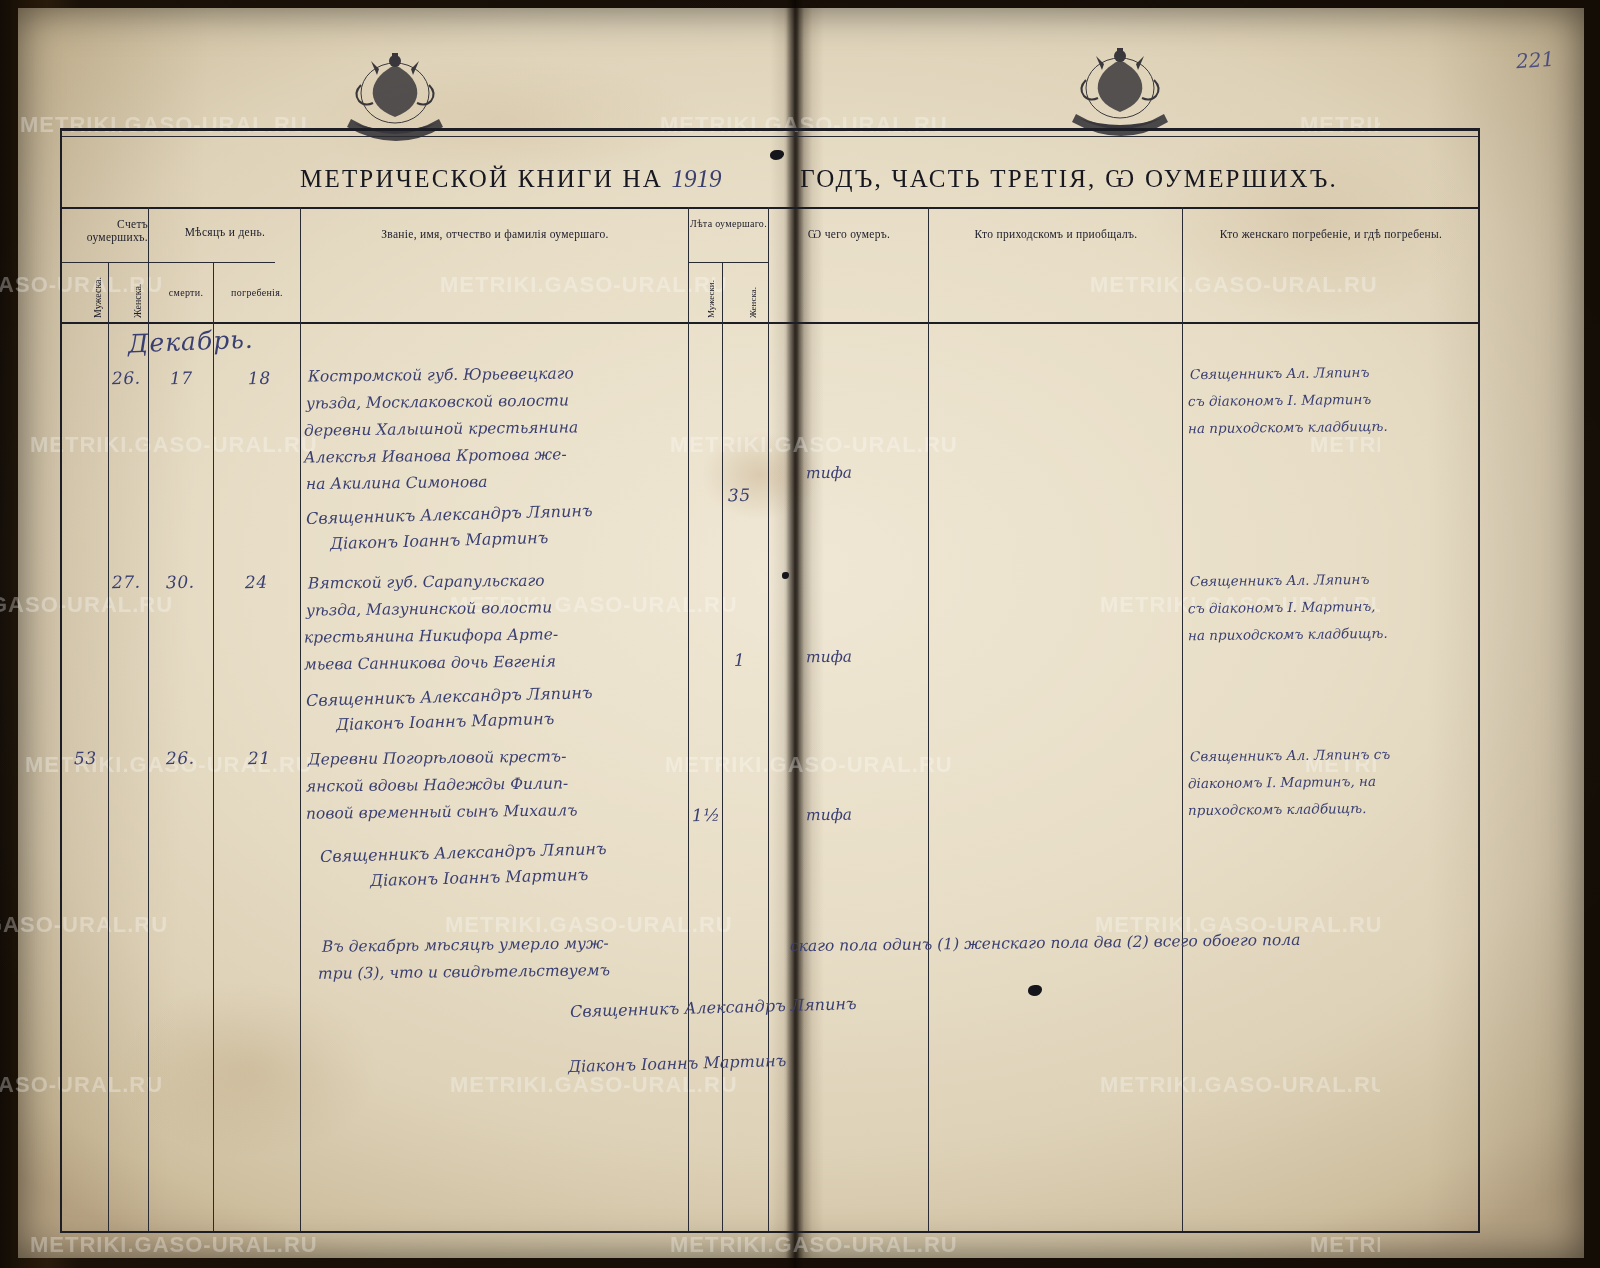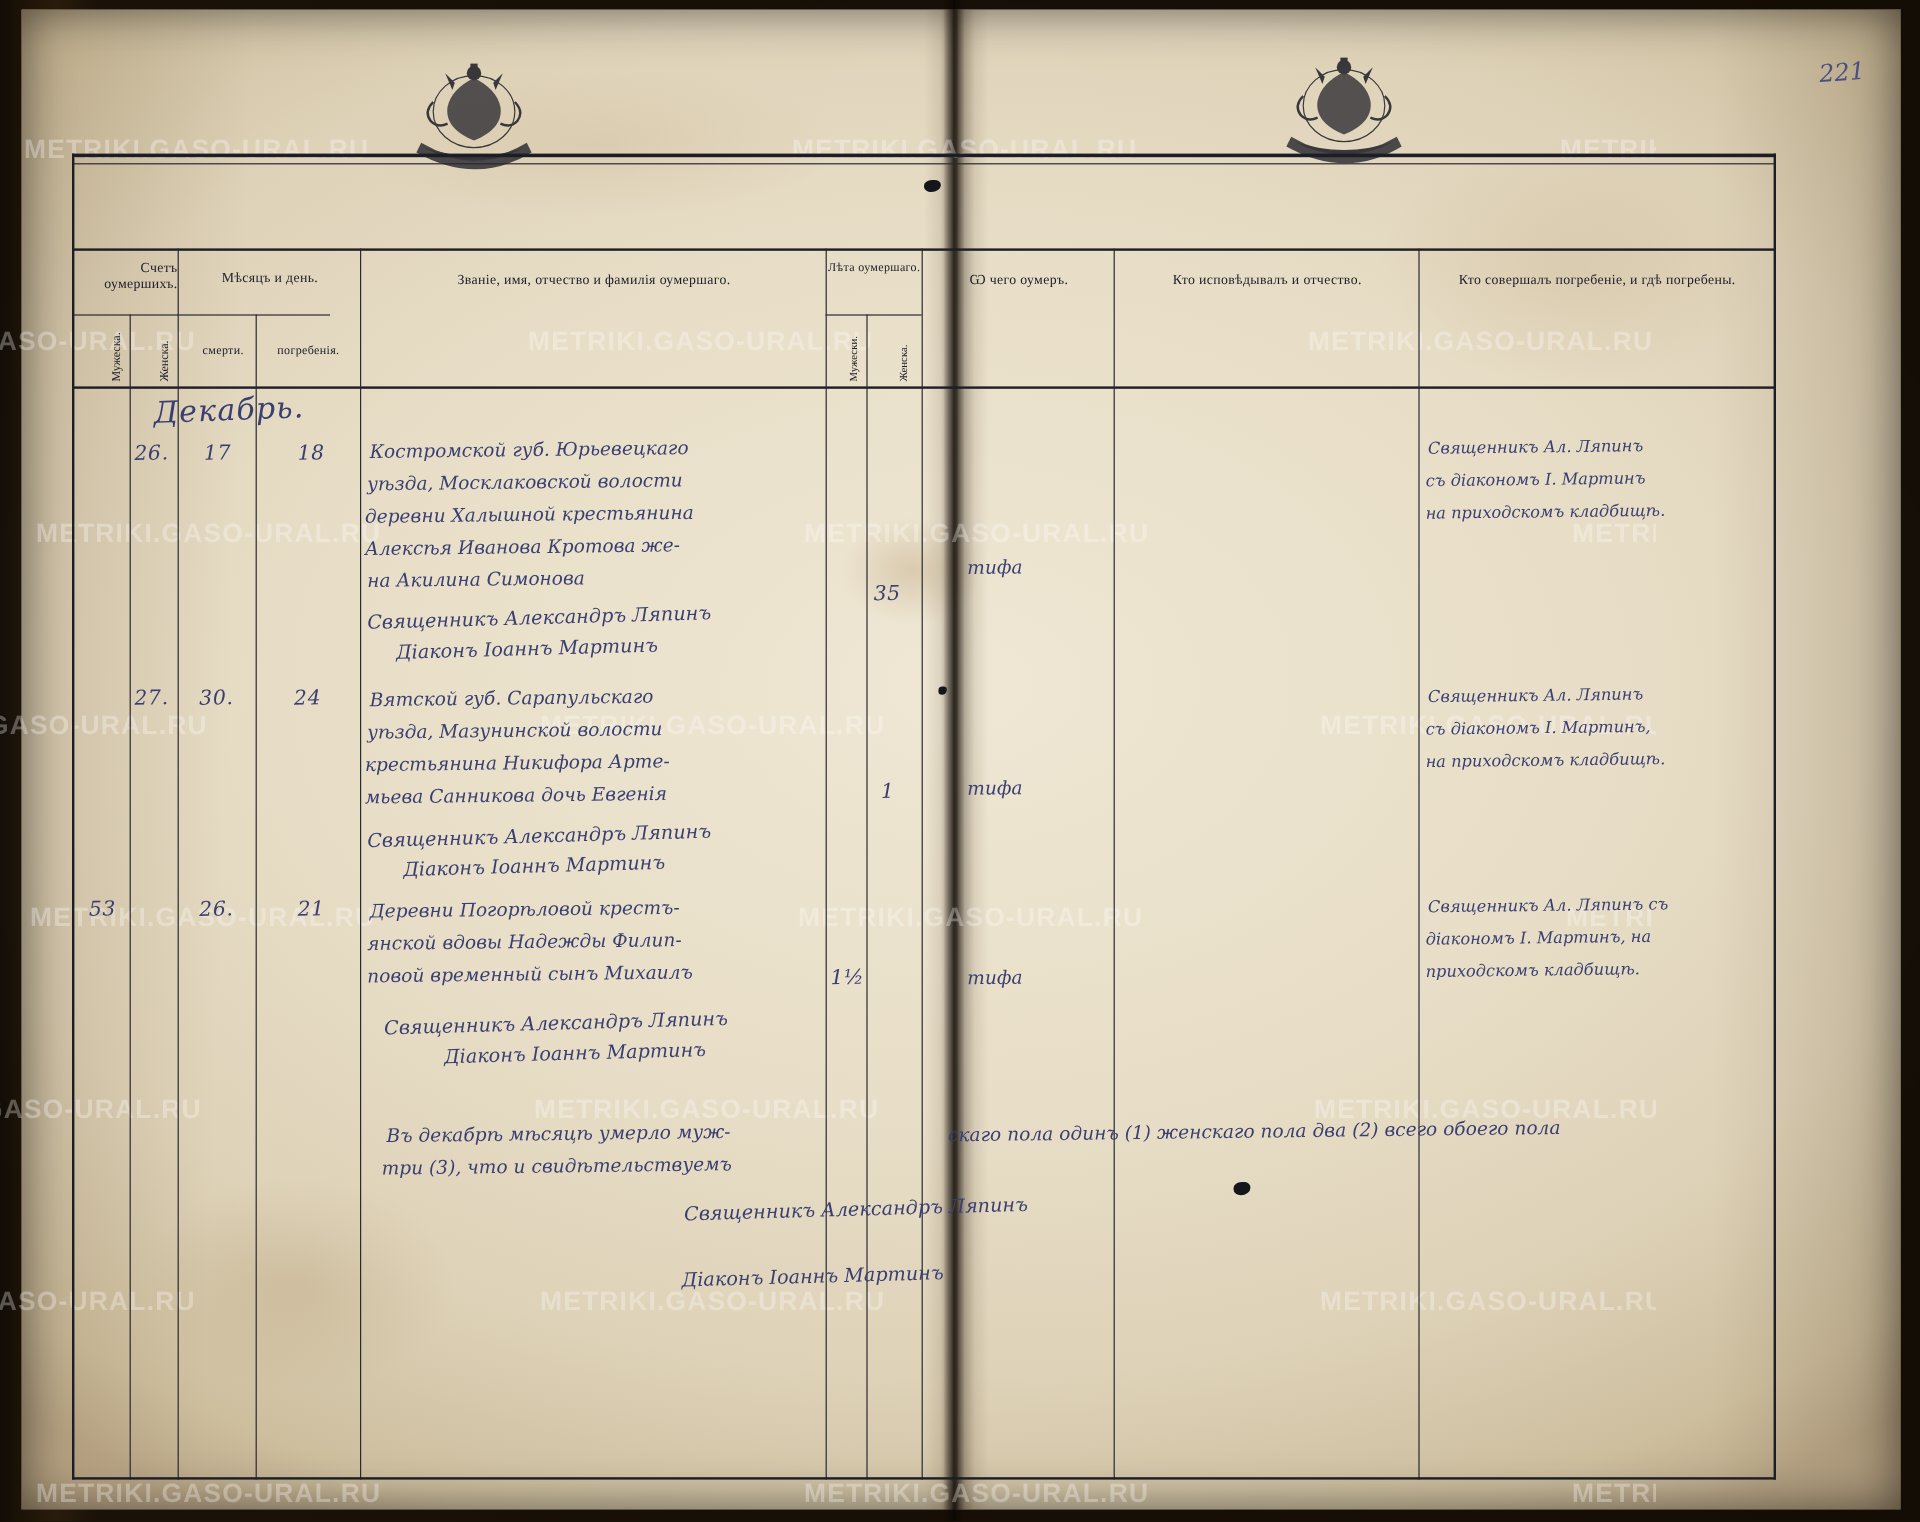--- a/index.html
+++ b/index.html
@@ -175,20 +175,26 @@
         <path d="M94 40 q8 8 2 16 q-6 6 -14 2" fill="none" stroke="#1d1d26" stroke-width="2"></path>
         <path d="M18 78 q42 22 84 0 q-42 14 -84 0 z"></path>
         <path d="M16 74 q44 26 88 0 l4 8 q-46 28 -96 0 z" opacity=".9"></path>
       </g>
     </svg>
   </div>
 
   <div class="ln h thick" style="left:60px;top:128px;width:1420px;height:3px;"></div>
   <div class="ln h" style="left:60px;top:136px;width:1420px;height:1px;"></div>
 
+  <div id="title">
+    <span>МЕТРИЧЕСКОЙ КНИГИ НА</span>
+    <span class="yr">1919</span>
+    <span style="display:inline-block;width:62px;"></span>
+    <span>ГОДЪ, ЧАСТЬ ТРЕТІЯ, Ѡ ОУМЕРШИХЪ.</span>
+  </div>
 
   <div class="ln h thick" style="left:60px;top:207px;width:1420px;height:2px;"></div>
 
   <div class="ln h" style="left:60px;top:262px;width:215px;height:1px;"></div>
   <div class="ln h" style="left:688px;top:262px;width:80px;height:1px;"></div>
   <div class="ln h thick" style="left:60px;top:322px;width:1420px;height:2px;"></div>
 
   <div class="ln v thick" style="left:60px;top:128px;width:2px;height:1105px;"></div>
   <div class="ln v" style="left:108px;top:262px;width:1px;height:971px;"></div>
   <div class="ln v" style="left:148px;top:207px;width:1px;height:1026px;"></div>
@@ -211,22 +217,22 @@
   <div class="hdr sm" style="left:150px;top:287px;width:72px;">смерти.</div>
   <div class="hdr sm" style="left:214px;top:287px;width:86px;">погребенія.</div>
 
   <div class="hdr" style="left:302px;top:228px;width:386px;">Званіе, имя, отчество и фамилія оумершаго.</div>
 
   <div class="hdr sm" style="left:689px;top:218px;width:79px;line-height:1.25;">Лѣта оумершаго.</div>
   <div class="vert" style="left:706px;top:318px;font-size:9px;">Мужески.</div>
   <div class="vert" style="left:748px;top:318px;font-size:9px;">Женска.</div>
 
   <div class="hdr" style="left:770px;top:228px;width:158px;">Ѡ чего оумеръ.</div>
-  <div class="hdr" style="left:930px;top:228px;width:252px;">Кто исповѣдывалъ и отчество.</div>
-  <div class="hdr" style="left:1184px;top:228px;width:294px;">Кто совершалъ погребеніе, и гдѣ погребены.</div>
+  <div class="hdr" style="left:930px;top:228px;width:252px;">Кто приходскомъ и приобщалъ.</div>
+  <div class="hdr" style="left:1184px;top:228px;width:294px;">Кто женскаго погребеніе, и гдѣ погребены.</div>
 
   <div class="hw month" style="left:128px;top:332px;">Декабрь.</div>
 
   <div class="hw num" style="left:112px;top:368px;">26.</div>
   <div class="hw num" style="left:170px;top:368px;">17</div>
   <div class="hw num" style="left:248px;top:368px;">18</div>
 
   <div class="hw" style="left:308px;top:365px;">Костромской губ. Юрьевецкаго</div>
   <div class="hw" style="left:306px;top:392px;">уѣзда, Москлаковской волости</div>
   <div class="hw" style="left:304px;top:419px;">деревни Халышной крестьянина</div>

